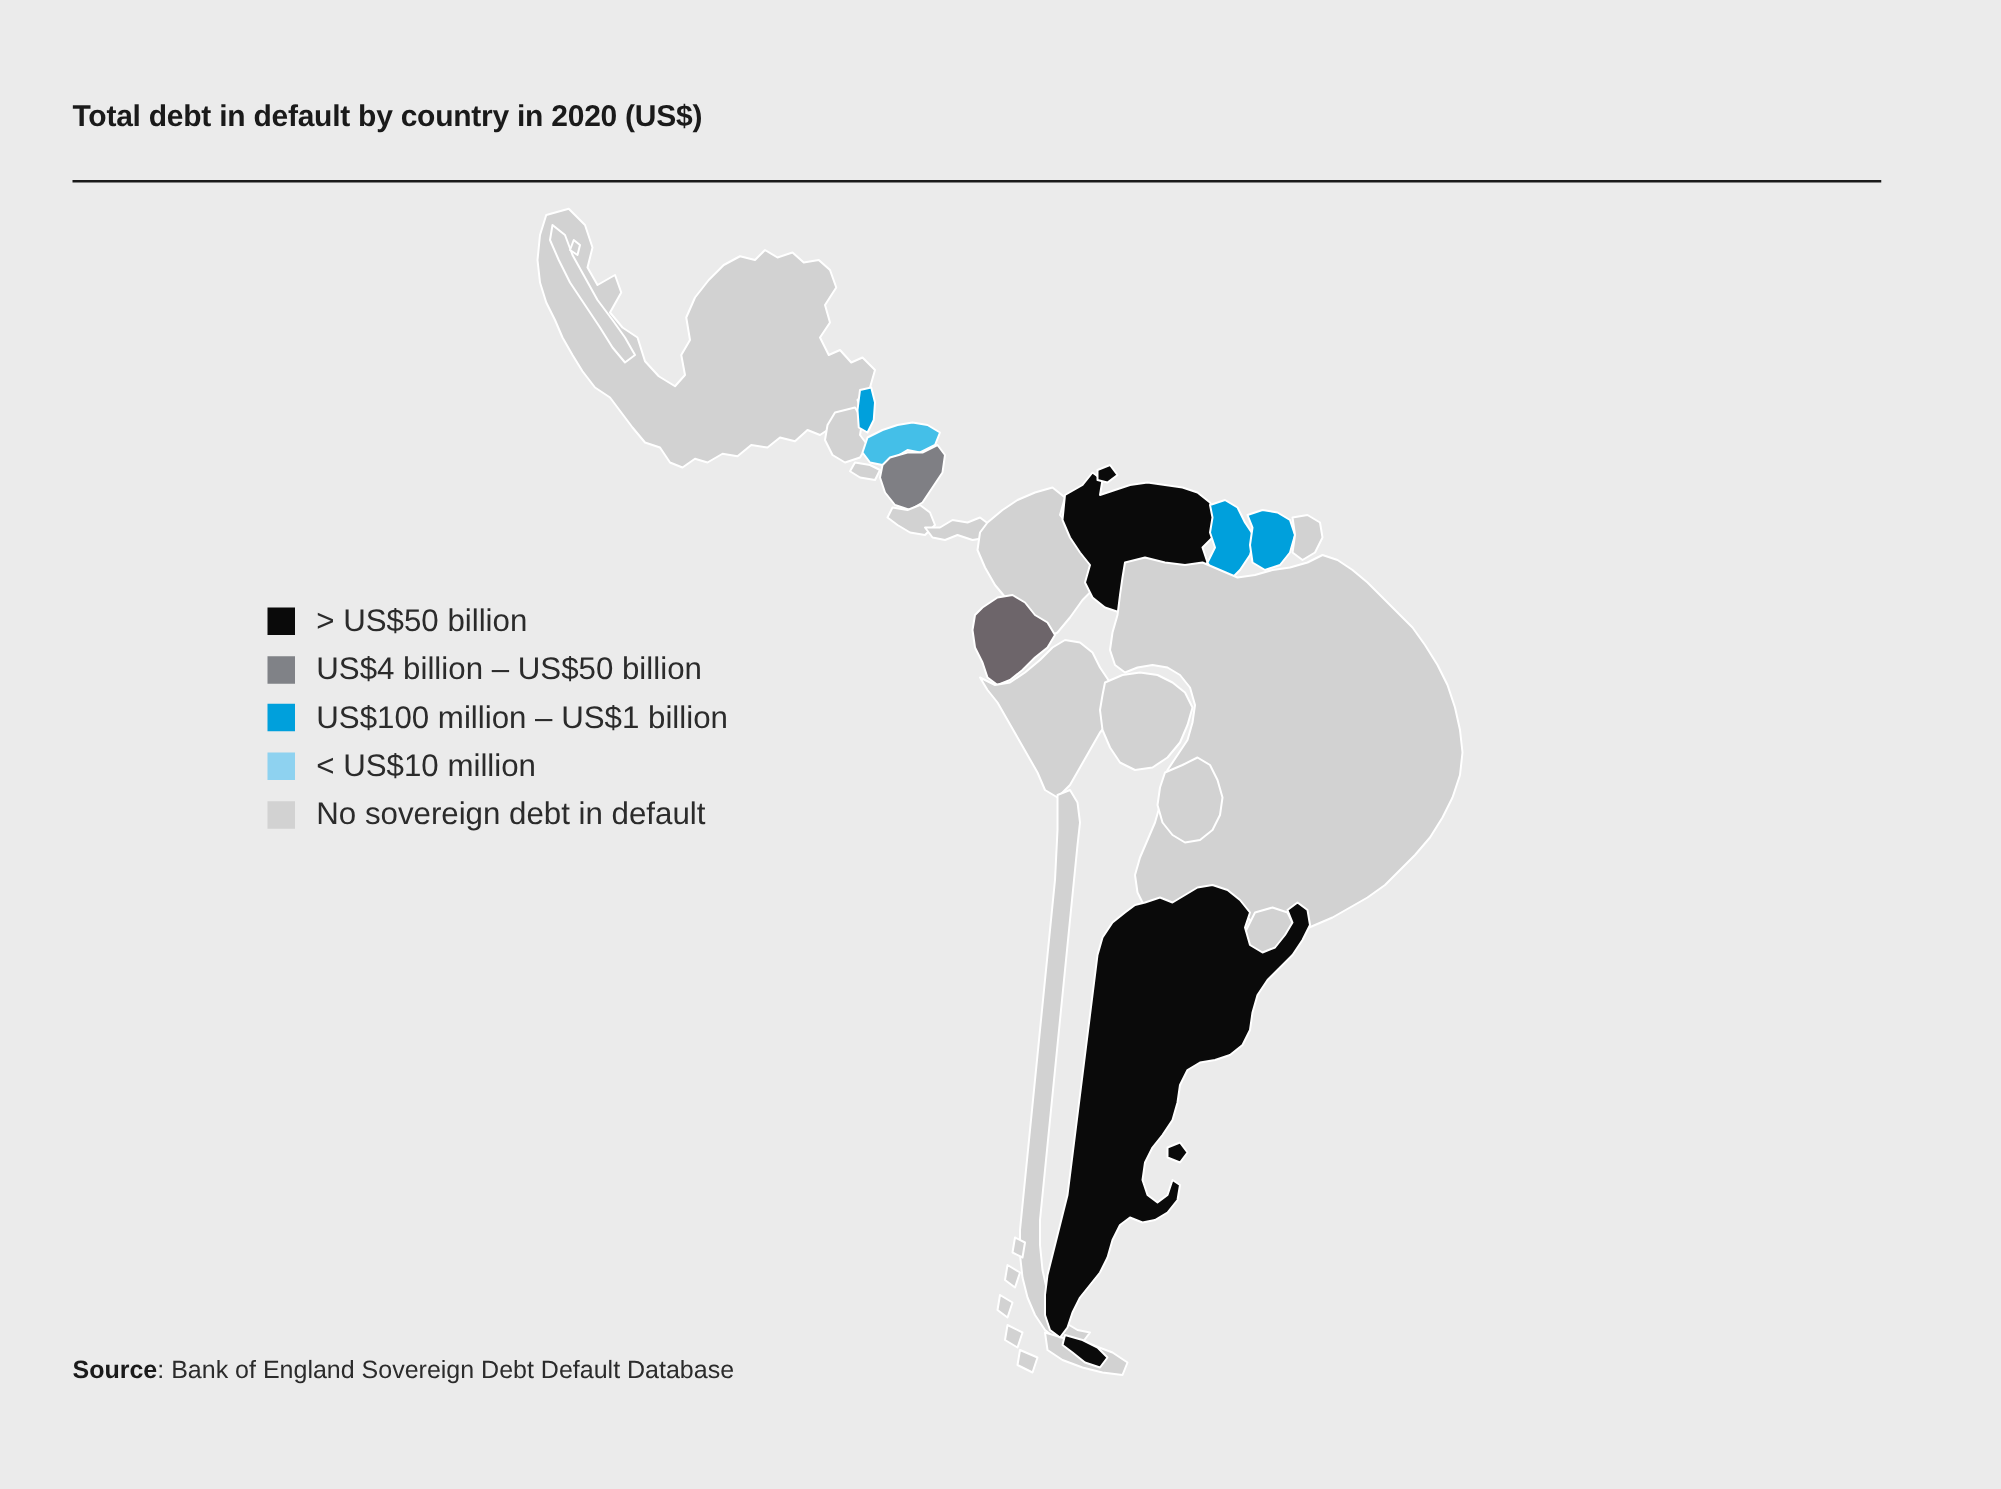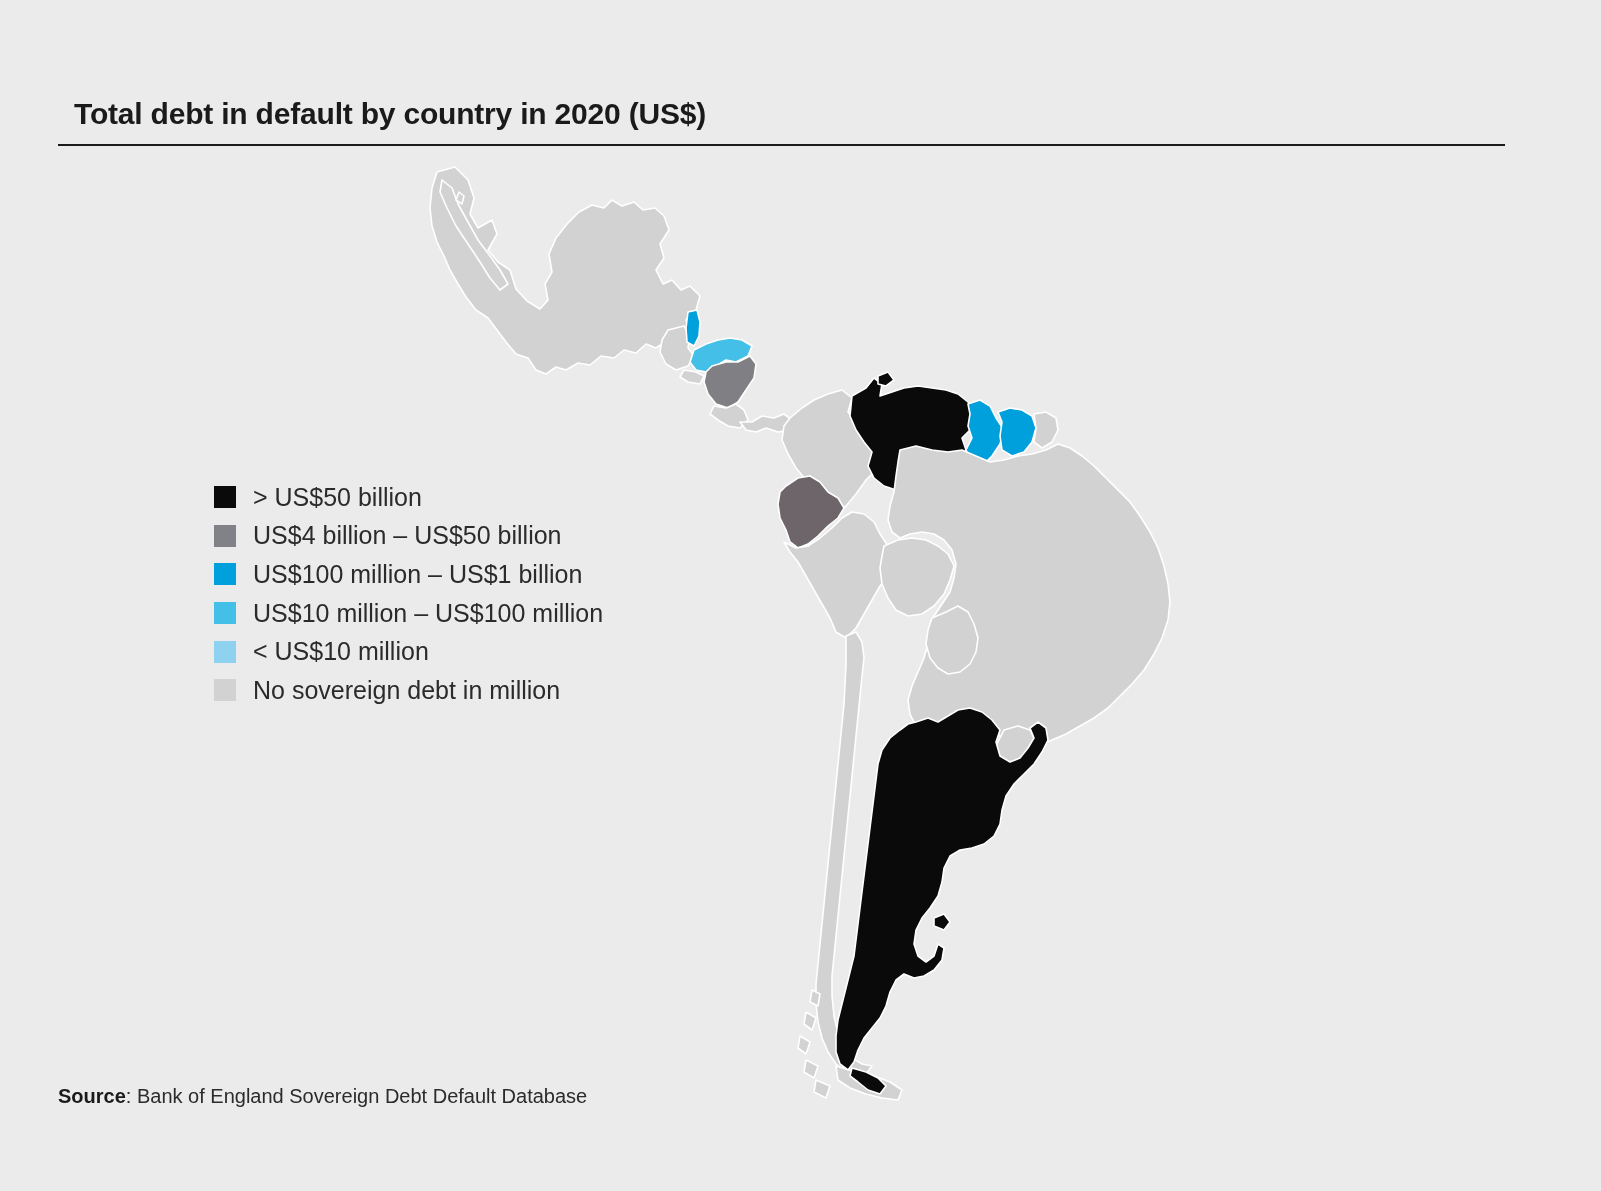--- a/index.html
+++ b/index.html
@@ -16,25 +16,25 @@
   }
 
   
   #title-block {
     position: absolute;
     left: 58px;
     top: 80px;
     width: 1447px;
   }
   #page-title {
-    font-size: 30px;
+    font-size: 24px;
     font-weight: bold;
     color: #1a1a1a;
     letter-spacing: -0.2px;
-    margin: 16px;
+    margin: 0;
     line-height: 1.2;
   }
   #title-rule {
     position: absolute;
     left: 58px;
     top: 144px;
     width: 1447px;
     height: 2px;
     background: #1a1a1a;
   }
@@ -232,32 +232,28 @@
     <span class="legend-swatch" style="background:#808287"></span>
     <span class="legend-label">US$4 billion – US$50 billion</span>
   </div>
 
 
   <div class="legend-row">
     <span class="legend-swatch" style="background:#00a0dc"></span>
     <span class="legend-label">US$100 million – US$1 billion</span>
   </div>
 
-  <div class="legend-row">
-    <span class="legend-swatch" style="background:#44bfe8"></span>
-    <span class="legend-label">US$10 million – US$100 million</span>
-  </div>
 
   <div class="legend-row">
     <span class="legend-swatch" style="background:#8ed2f0"></span>
     <span class="legend-label">&lt; US$10 million</span>
   </div>
 
   <div class="legend-row">
     <span class="legend-swatch" style="background:#d2d2d2"></span>
-    <span class="legend-label">No sovereign debt in million</span>
+    <span class="legend-label">No sovereign debt in default</span>
   </div>
 
 </div>
 
 <div id="source-note">
   <span id="source-label">Source</span><span>: </span><span>Bank of England Sovereign Debt Default Database</span>
 </div>
 
 </body></html>

